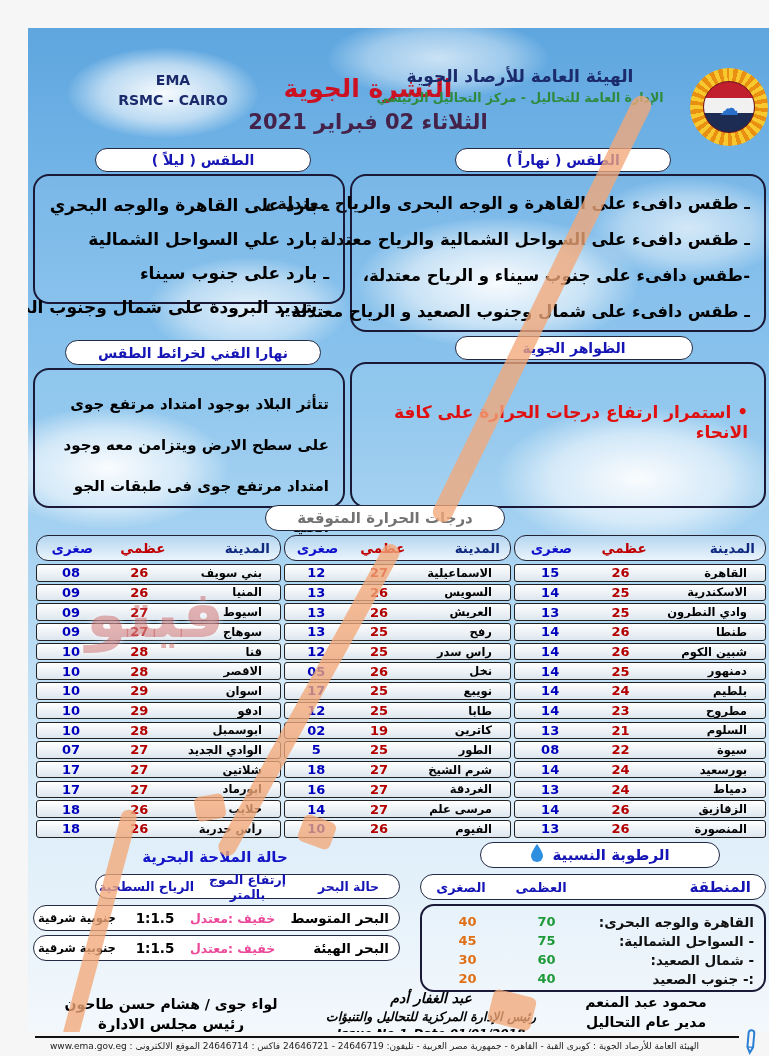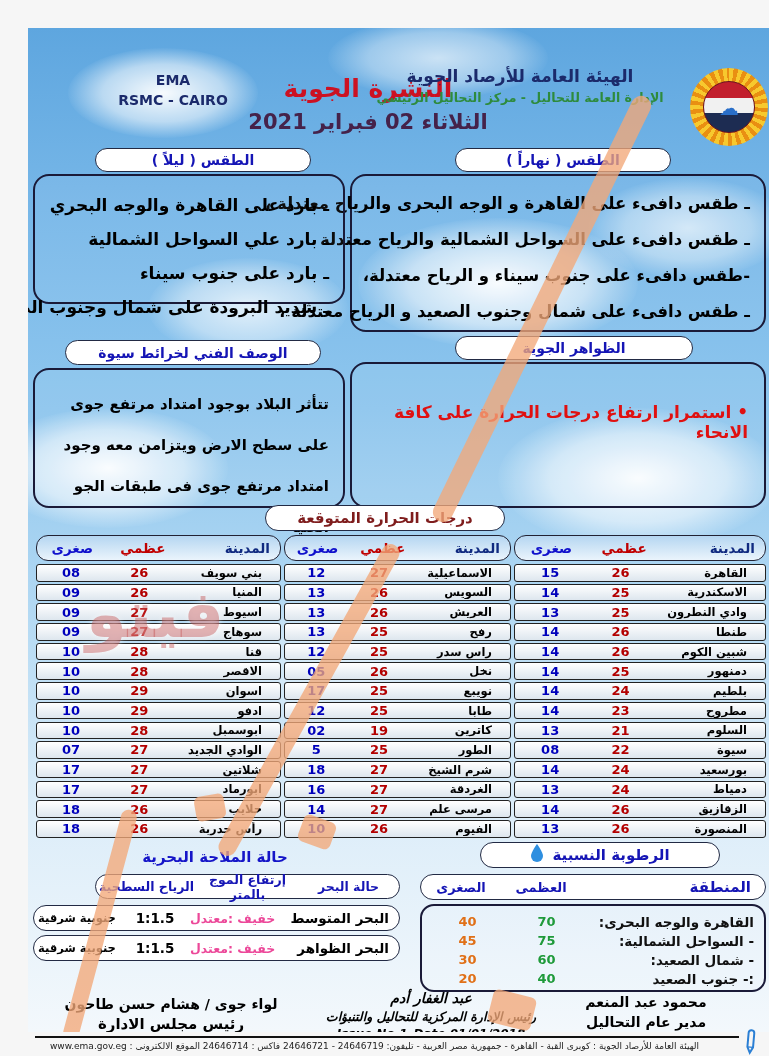--- a/index.html
+++ b/index.html
@@ -163,26 +163,26 @@
         <div style="line-height:34px;font-size:17px;">ـ بارد على جنوب سيناء</div>
         <div style="line-height:34px;font-size:17px;">ـ شديد البرودة على شمال وجنوب الصعيد</div>
       </div>
   </div>
 
   <div class="pill" style="left:427px;top:308px;width:238px;height:24px;font-size:14px;">الظواهر الجوية</div>
   <div class="wbox" style="left:322px;top:334px;width:416px;height:146px;">
     <div class="phen-text">• استمرار ارتفاع درجات الحرارة على كافة الانحاء</div>
   </div>
 
-  <div class="pill" style="left:37px;top:312px;width:256px;height:25px;font-size:14px;">الوصف الفني لخرائط سيوة</div>
+  <div class="pill" style="left:37px;top:312px;width:256px;height:25px;font-size:14px;">نهارا الفني لخرائط الطقس</div>
   <div class="wbox" style="left:5px;top:340px;width:312px;height:140px;">
     <div class="tech-text">تتأثر البلاد بوجود امتداد مرتفع جوى على سطح الارض ويتزامن معه وجود امتداد مرتفع جوى فى طبقات الجو العليا</div>
   </div>
 
-  <div class="pill" style="left:237px;top:477px;width:240px;height:26px;font-size:15px;color:#7f1d1d;">درجات الحرارة المتوقعة</div>
+  <div class="pill" style="left:237px;top:477px;width:240px;height:26px;font-size:15px;color:#737373;">درجات الحرارة المتوقعة</div>
 
   <div class="temp-group" style="left:486px;top:507px;width:252px;">
     <div class="thead">
       <span class="th-city">المدينة</span>
       <span class="th-max">عظمي</span>
       <span class="th-min">صغرى</span>
     </div>
     <div>
 
         <div class="temp-row">
@@ -468,21 +468,21 @@
   <div style="position:absolute;left:0;top:0;width:0;height:0;">
 
       <div class="marine-row" style="top: 877px;">
         <span class="mr-sea">البحر المتوسط</span>
         <span class="mr-state">خفيف :معتدل</span>
         <span class="mr-wave">1:1.5</span>
         <span class="mr-wind">جنوبية شرقية</span>
       </div>
 
       <div class="marine-row" style="top: 907px;">
-        <span class="mr-sea">البحر الظواهر</span>
+        <span class="mr-sea">البحر الهيئة</span>
         <span class="mr-state">خفيف :معتدل</span>
         <span class="mr-wave">1:1.5</span>
         <span class="mr-wind">جنوبية شرقية</span>
       </div>
     </div>
 
   <div class="pill hum-pill">
     <span>الرطوبة النسبية</span>
     <span class="droplet-wrap">
       <svg width="14" height="18" viewBox="0 0 14 18">

